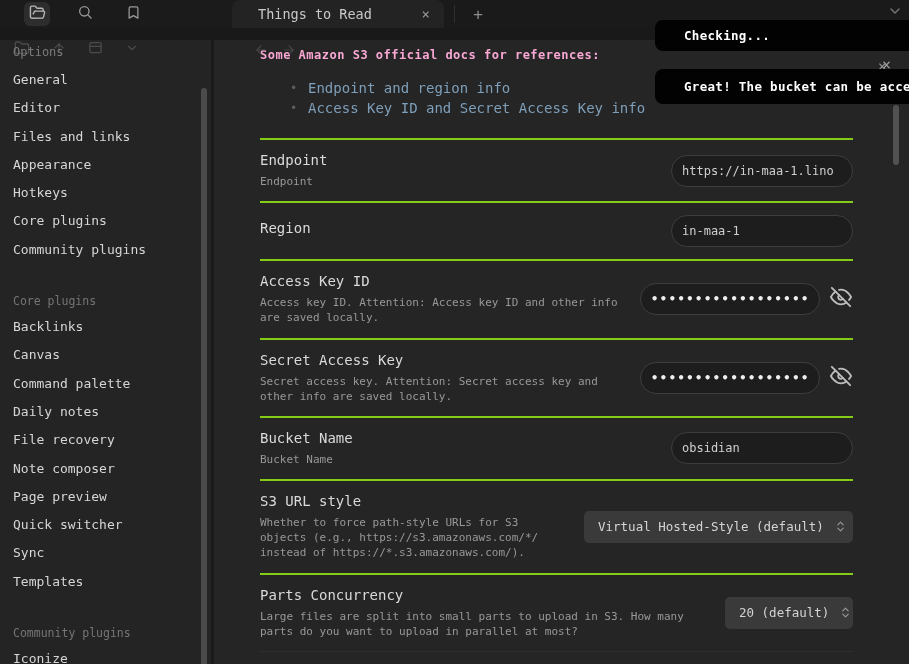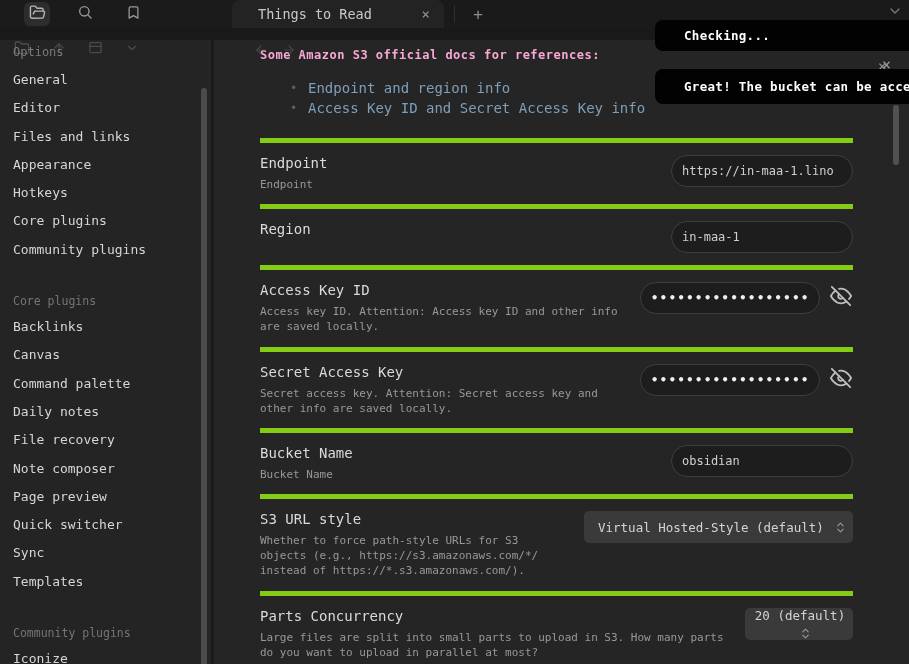--- a/index.html
+++ b/index.html
@@ -50,40 +50,40 @@
   .ghost-arrows svg { stroke:currentColor; fill:none; stroke-width:2; stroke-linecap:round; stroke-linejoin:round; }
   .modal-close { position:absolute; right:18px; top:18px; color:#9a9a9a; font-size:15px; line-height:1; cursor:default; }
 
   .settings-pane { margin:0 56px 0 46px; padding-top:8px; }
   .intro { font-size:12px; color:#f9a8d4; letter-spacing:.5px;font-weight:bold; }
   .doc-links { list-style:none; margin:16px 0 20px 0; }
   .doc-links li { padding-left:48px; position:relative; line-height:20px; }
   .doc-links li::before { content:"•"; position:absolute; left:30px; color:#5d5d5d; font-size:12px; }
   .doc-link { font-size:14px; color:#7e9fba; text-decoration:none; cursor:pointer;margin-top:9px; }
 
-  .setting-row { display:flex; align-items:flex-start; justify-content:space-between;
-    border-top:5px solid #84cc16; padding:12px 0; gap:20px; }
+  .setting-row { display:flex; align-items:center; justify-content:space-between;
+    border-top:2px solid #84cc16; padding:12px 0; gap:20px; }
   .setting-row:last-child { border-bottom:1px solid #2e2e2e; }
   .setting-info { flex:1; min-width:0; }
   .setting-name { font-size:14px; color:#dadada; margin-bottom:6px; }
   .setting-desc { font-size:11px; color:#989898; line-height:1.38; }
   .setting-control { flex:none; display:flex; align-items:center; gap:9px; }
 
   input.txt { width:182px; height:32px; background:#1d1d1d; border:1px solid #3d3d3d; border-radius:16px;
     color:#cfcfcf; font-family:"DejaVu Sans Mono", monospace; font-size:12px; padding:0 10px; outline:none; }
   input.pwd { width:180px; letter-spacing:1.6px; font-weight:bold; color:#eee; font-size:12px; }
   .eye-btn { width:24px; height:24px; color:#bdbdbd; display:flex; align-items:center; justify-content:center; cursor:default; }
   .eye-btn svg { stroke:currentColor; fill:none; stroke-width:2; stroke-linecap:round; stroke-linejoin:round; }
 
   .select { height:32px; background:#3a3a3a; border-radius:5px; display:flex; align-items:center;
     padding:0 12px 0 14px; color:#d4d4d4; font-size:12.5px; cursor:default; white-space:nowrap; }
   .select .chev { margin-left:10px; color:#9a9a9a; display:flex; }
   .select svg { stroke:currentColor; fill:none; stroke-width:2; stroke-linecap:round; stroke-linejoin:round; }
   .select.wide { width:269px; justify-content:space-between; }
-  .select.small { width:108px; justify-content:space-between;flex-direction:column; }
+  .select.small { width:128px; justify-content:space-between; }
 
   .main-scroll { position:absolute; right:10px; top:65px; width:6px; height:60px; background:#515151; border-radius:3px; }
 
   
   .toast { position:absolute; background:#020202; border-radius:8px; color:#fff; font-size:12.5px;
     font-weight:600; display:flex; align-items:center; padding-left:29px; letter-spacing:.3px; white-space:nowrap; overflow:hidden; }
   .toast1 { left:655px; top:20px; width:276px; height:31px; }
   .toast2 { left:655px; top:69px; width:272px; height:35px; }
   .toast-close { position:absolute; left:878px; top:59px; color:#9a9a9a; font-size:14px; line-height:1; cursor:default; }
 </style>

